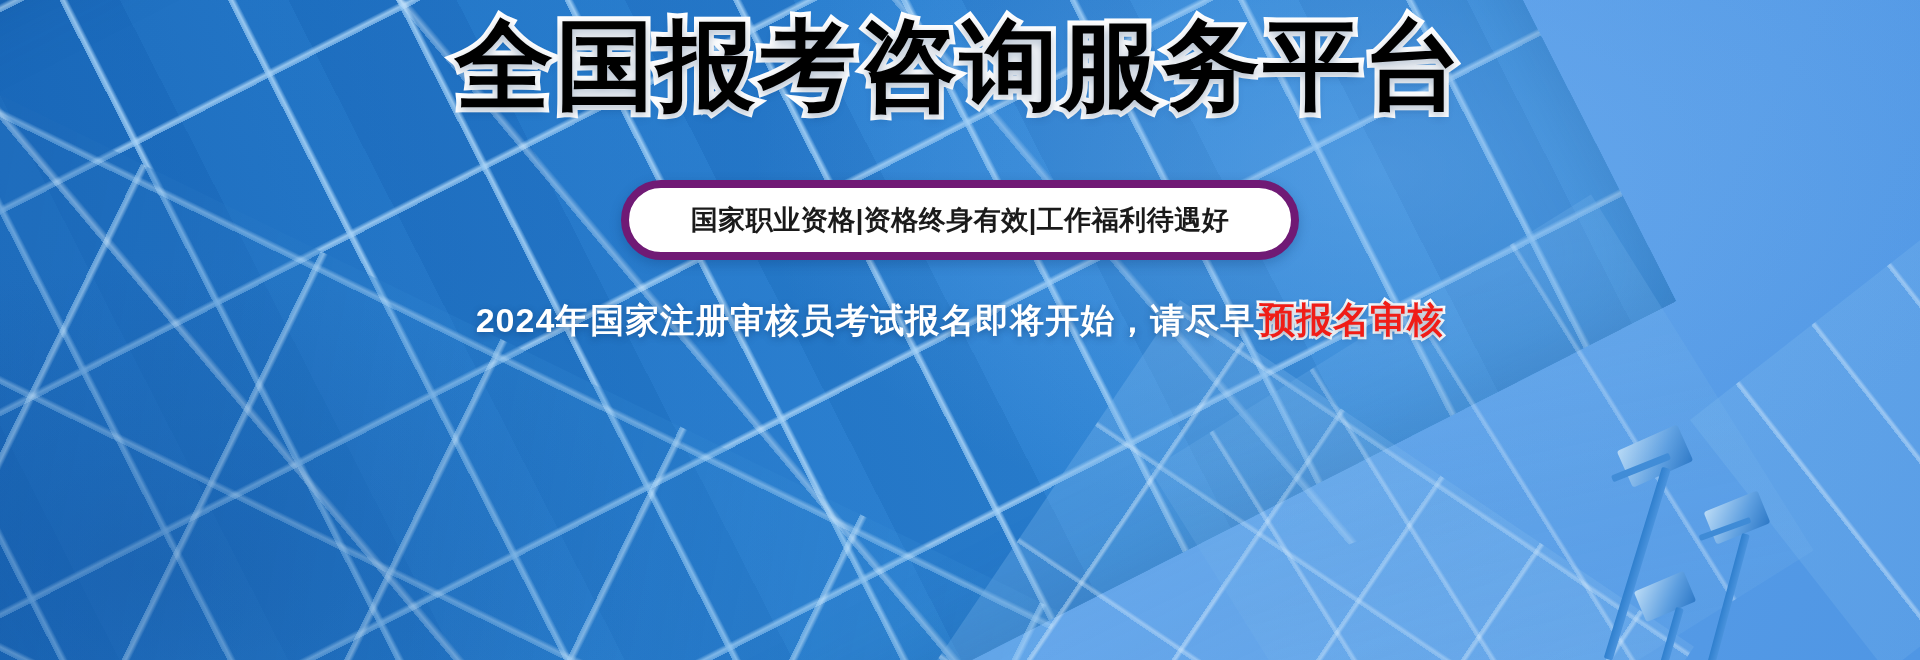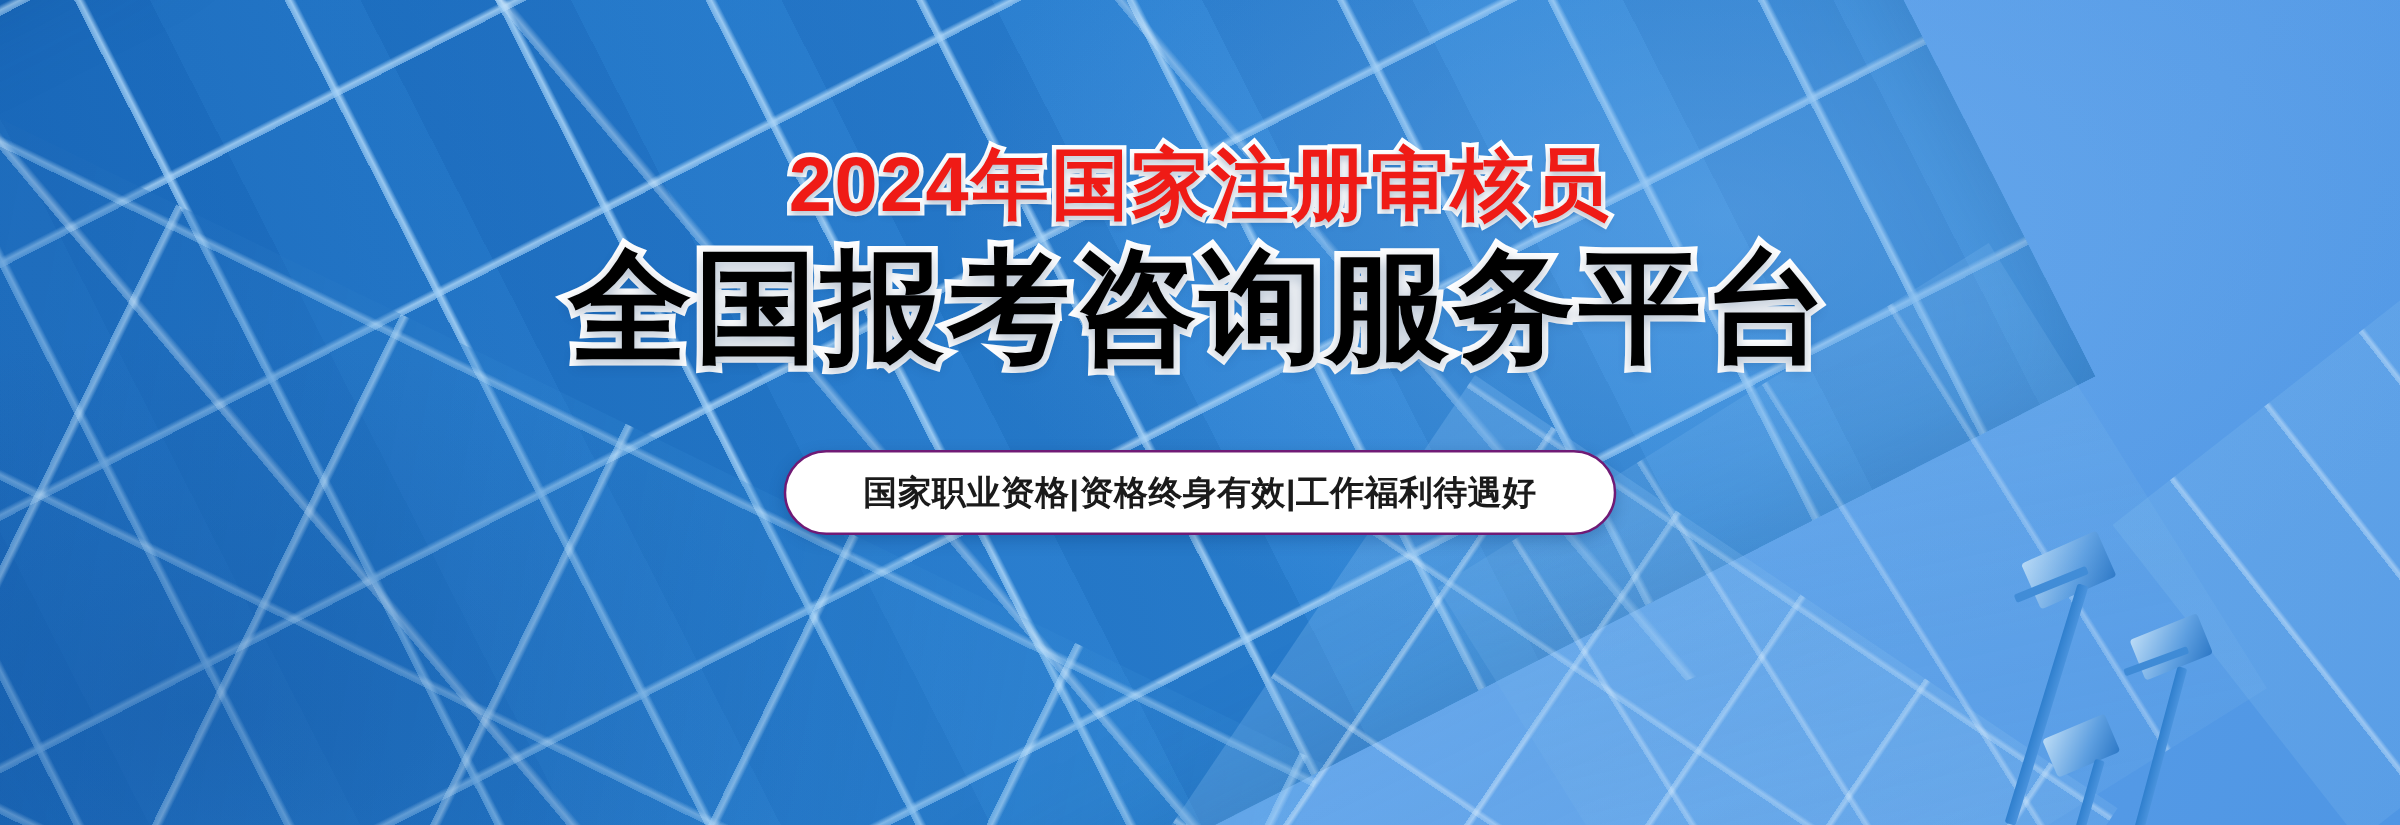--- a/index.html
+++ b/index.html
@@ -286,21 +286,21 @@
     -webkit-text-stroke: 10px #ffffff;
     paint-order: stroke fill;
     text-shadow:
       0 4px 10px rgba(10,50,100,0.32);
     white-space: nowrap;
   }
 
   .pill {
     margin-top: 66px;
     background: #ffffff;
-    border: 2px solid #701a75;
+    border: 8px solid #701a75;
     border-radius: 999px;
     padding: 14px 62px;
     box-shadow: 0 4px 12px rgba(8,50,105,0.28);
     display: flex;
     align-items: center;
     justify-content: center;
   }
   .pill-text {
     font-size: 27px;
     font-weight: 700;
@@ -353,23 +353,26 @@
   </div>
   <div class="lamp lamp-c">
     <div class="head"></div>
     <div class="pole"></div>
   </div>
 
   <div class="sheen"></div>
 
   <div class="content">
 
-    <div class="headline-1">2024年国家注册审核员</div>
 
     <div class="headline-2">全国报考咨询服务平台</div>
 
     <div class="pill">
       <span class="pill-text">国家职业资格|资格终身有效|工作福利待遇好</span>
     </div>
 
+    <div class="subline">
+      <span>2024年国家注册审核员考试报名即将开始，请尽早</span>
+      <span class="accent">预报名审核</span>
+    </div>
 
   </div>
 </div>
 
 </body></html>

